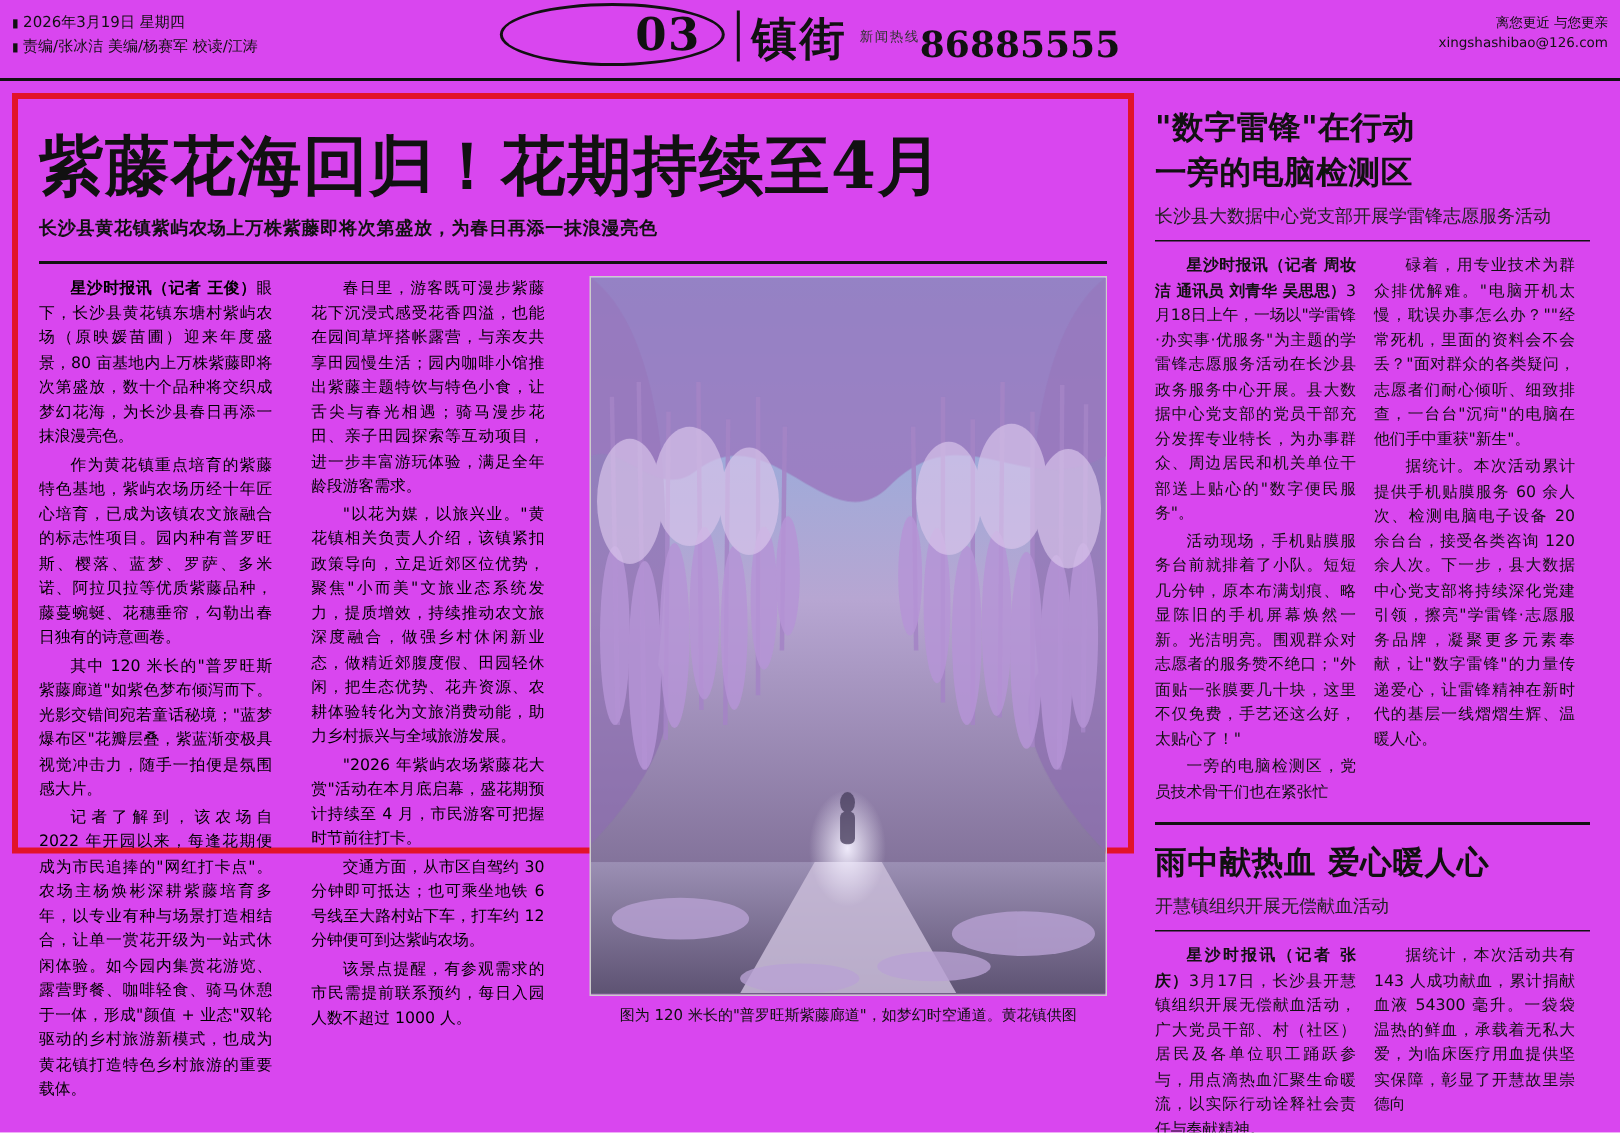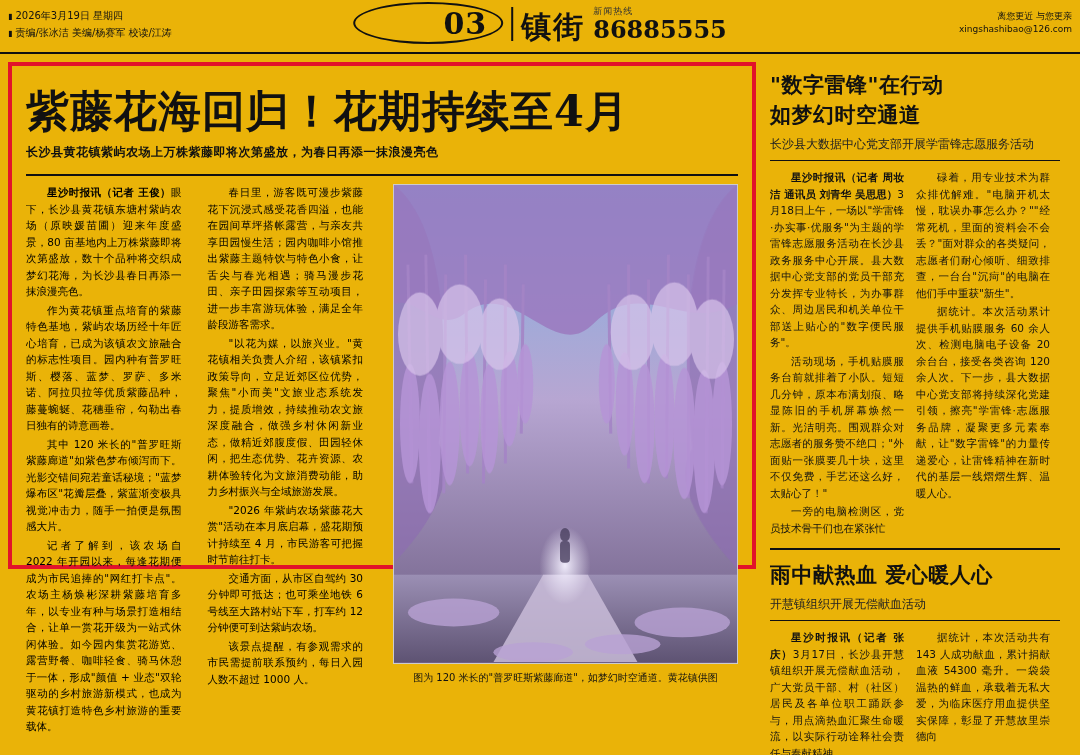--- a/index.html
+++ b/index.html
@@ -1,29 +1,29 @@
 <!DOCTYPE html>
 <html><head>
 <meta charset="utf-8">
 <style>
   html,body{margin:0;padding:0;background:#fff;}
   body{width:1080px;height:755px;font-family:"DejaVu Sans","Liberation Sans",sans-serif;color:#111;overflow:hidden;}
-  .page{position:relative;width:1080px;height:755px;background:#eab308;}
+  .page{position:relative;width:1080px;height:755px;background:#d946ef;}
 
   
   .masthead{position:relative;height:52px;border-bottom:2px solid #111;}
   .mh-left{position:absolute;left:8px;top:8px;font-size:10px;line-height:16px;color:#111;}
   .mh-left div{white-space:nowrap;}
   .mh-sq::before{content:"▮";font-size:8px;margin-right:3px;color:#111;}
   .mh-center{position:absolute;left:50%;top:2px;transform:translateX(-50%);display:flex;align-items:flex-end;gap:8px;}
   .mh-oval{width:150px;height:42px;border:2px solid #111;border-radius:50%;display:flex;align-items:center;justify-content:flex-end;padding-right:14px;box-sizing:border-box;}
   .mh-pageno{font-family:"DejaVu Serif","Liberation Serif",serif;font-size:30px;font-weight:bold;letter-spacing:1px;}
   .mh-sep{width:2px;height:34px;background:#111;margin-bottom:3px;}
   .mh-section{font-size:30px;font-weight:bold;font-family:"DejaVu Serif","Liberation Serif",serif;line-height:34px;letter-spacing:2px;}
-  .mh-hot{display:flex;flex-direction:column;justify-content:center;margin-bottom:2px;}
+  .mh-hot{display:flex;flex-direction:row;justify-content:center;margin-bottom:2px;}
   .mh-hot-label{font-size:9px;color:#333;letter-spacing:1px;}
   .mh-hot-num{font-family:"DejaVu Serif","Liberation Serif",serif;font-size:24px;font-weight:bold;line-height:24px;}
   .mh-right{position:absolute;right:8px;top:10px;display:flex;align-items:center;gap:8px;flex-direction:column;}
   .mh-contact{font-size:9px;line-height:13px;text-align:right;color:#111;}
   .mh-logo{background:#d6122b;color:#fff;font-size:22px;font-weight:bold;padding:3px 8px;letter-spacing:1px;font-family:"DejaVu Serif","Liberation Serif",serif;}
 
   
   .content{position:relative;display:flex;padding:8px 0 0 8px;box-sizing:border-box;height:515px;}
   .left-col{width:748px;border:4px solid #e2132a;box-sizing:border-box;padding:14px 14px 8px 14px;position:relative;}
   .right-col{width:308px;padding:8px 4px 0 14px;box-sizing:border-box;}
@@ -194,21 +194,21 @@
           <div class="caption">图为 120 米长的"普罗旺斯紫藤廊道"，如梦幻时空通道。黄花镇供图</div>
         </div>
 
       </div>
     </div>
 
     <div class="right-col">
 
       <div>
         <div class="r-title">"数字雷锋"在行动</div>
-        <div class="r-title">如梦幻时空通道</div>
+        <div class="r-title">一旁的电脑检测区</div>
         <div class="r-sub">长沙县大数据中心党支部开展学雷锋志愿服务活动</div>
         <div class="r-rule"></div>
         <div class="r-body">
           <div class="r-col">
             <p><span class="byline">星沙时报讯（记者 周妆洁 通讯员 刘青华 吴思思）</span><span>3月18日上午，一场以"学雷锋·办实事·优服务"为主题的学雷锋志愿服务活动在长沙县政务服务中心开展。县大数据中心党支部的党员干部充分发挥专业特长，为办事群众、周边居民和机关单位干部送上贴心的"数字便民服务"。</span></p>
             <p>活动现场，手机贴膜服务台前就排着了小队。短短几分钟，原本布满划痕、略显陈旧的手机屏幕焕然一新。光洁明亮。围观群众对志愿者的服务赞不绝口；"外面贴一张膜要几十块，这里不仅免费，手艺还这么好，太贴心了！"</p>
             <p>一旁的电脑检测区，党员技术骨干们也在紧张忙</p>
           </div>
           <div class="r-col">
             <p>碌着，用专业技术为群众排优解难。"电脑开机太慢，耽误办事怎么办？""经常死机，里面的资料会不会丢？"面对群众的各类疑问，志愿者们耐心倾听、细致排查，一台台"沉疴"的电脑在他们手中重获"新生"。</p>

